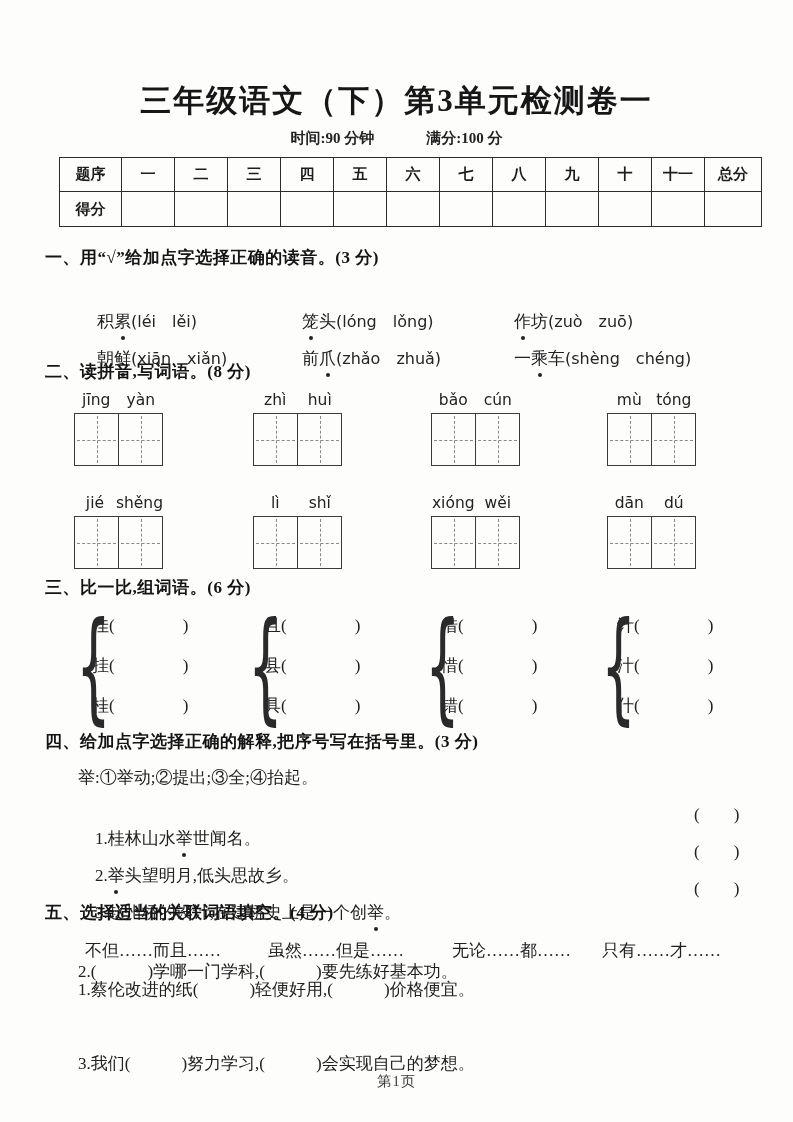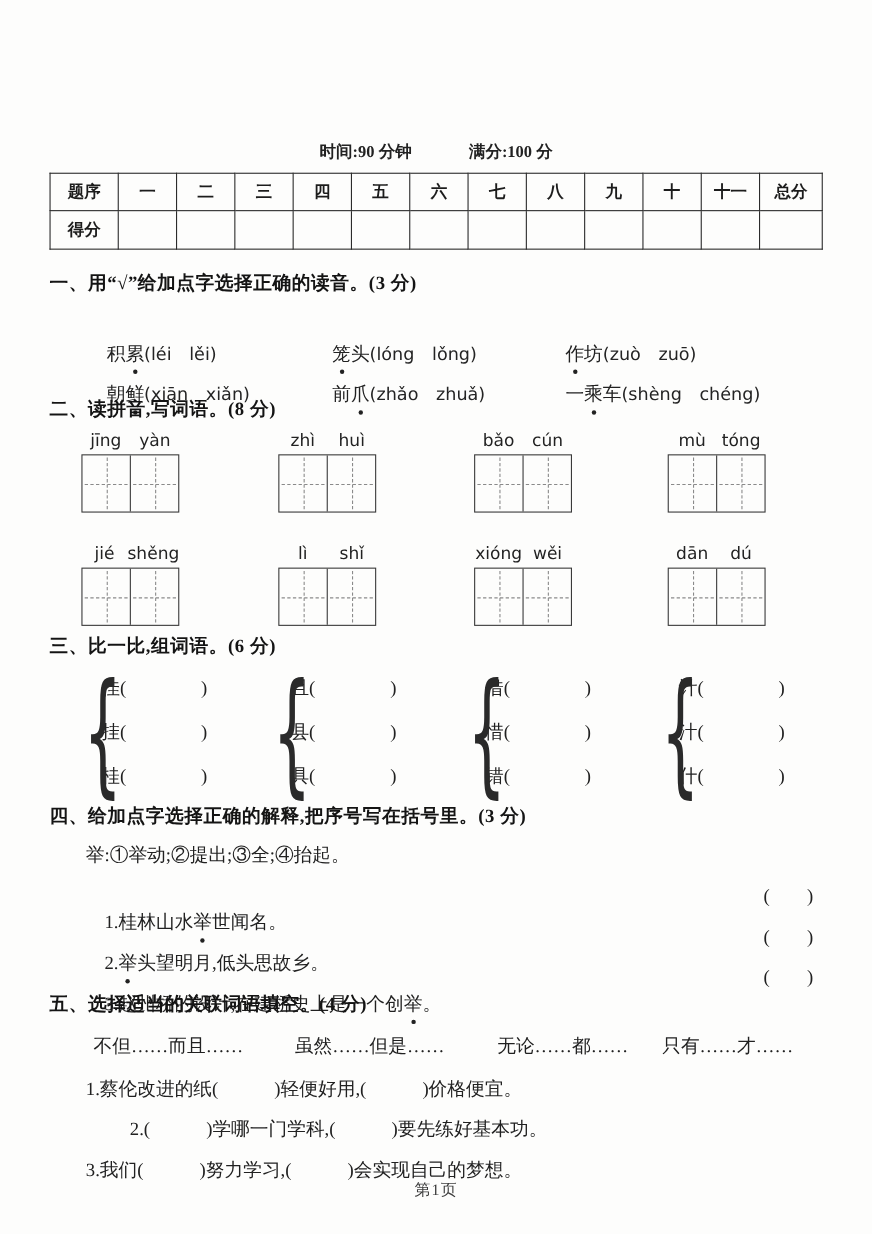--- a/index.html
+++ b/index.html
@@ -32,21 +32,21 @@
     display: flex;
     justify-content: center;
     gap: 52px;
     font-size: 15px;
     font-weight: 700;
     color: #222;
   }
   
   .score-table {
     position: absolute;
-    top: 157px; left: 45px;
+    top: 157px; left: 59px;
     width: 702px;
     border-collapse: collapse;
     table-layout: fixed;
     font-family: Liberation Serif, serif;
   }
   .score-table td {
     border: 1.6px solid #2b2b2b;
     text-align: center;
     vertical-align: middle;
     font-size: 15px;
@@ -158,20 +158,21 @@
     font-size: 14.5px;
     color: #3c3c3c;
     letter-spacing: 1px;
   }
 </style>
 </head>
 <body>
 
 <div class="page">
 
+  <div class="title">三年级语文（下）第3单元检测卷一</div>
   <div class="subtitle">
     <span>时间:90 分钟</span>
     <span>满分:100 分</span>
   </div>
 
   <table class="score-table">
     <colgroup>
       <col style="width:62px">
       <col style="width:53px">
         <col style="width:53px">
@@ -379,18 +380,18 @@
   <div class="bodyline" style="top:877px; left:694px;">(　　)</div>
 
   <div class="sec-head" style="top:901px;">五、选择适当的关联词语填空。(4 分)</div>
 
   <div class="bodyline" style="top:939px; left:85px;">不但……而且……</div>
   <div class="bodyline" style="top:939px; left:268px;">虽然……但是……</div>
   <div class="bodyline" style="top:939px; left:452px;">无论……都……</div>
   <div class="bodyline" style="top:939px; left:602px;">只有……才……</div>
 
   <div class="bodyline" style="top:978px;  left:78px;">1.蔡伦改进的纸(　　　)轻便好用,(　　　)价格便宜。</div>
-  <div class="bodyline" style="top:1015px; left:78px;margin-left:40px;">2.(　　　)学哪一门学科,(　　　)要先练好基本功。</div>
+  <div class="bodyline" style="top:960px; left:78px;">2.(　　　)学哪一门学科,(　　　)要先练好基本功。</div>
   <div class="bodyline" style="top:1052px; left:78px;">3.我们(　　　)努力学习,(　　　)会实现自己的梦想。</div>
 
   <div class="footer">第1页</div>
 
 </div>
 
 </body></html>

